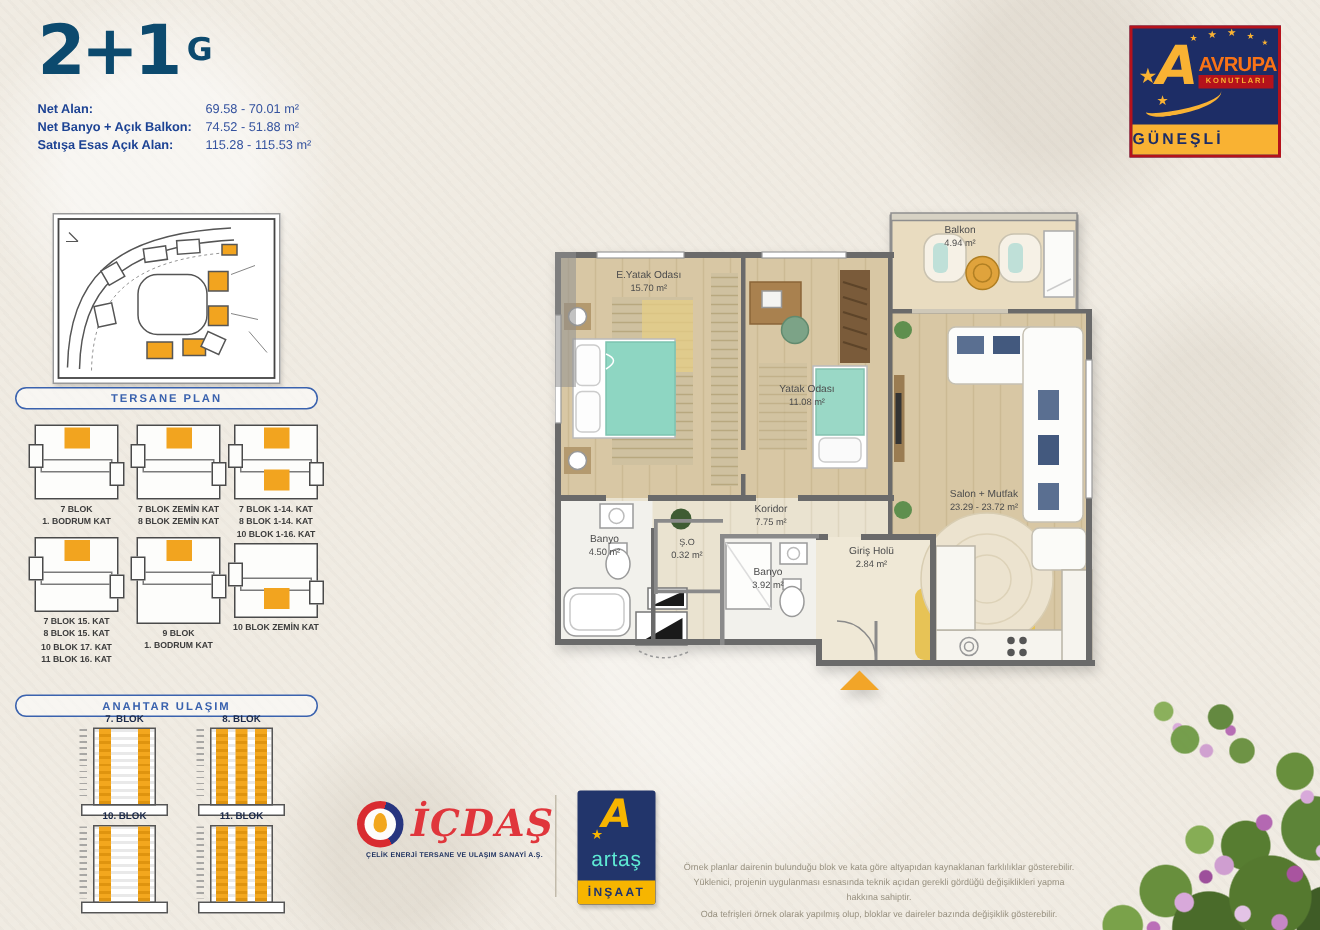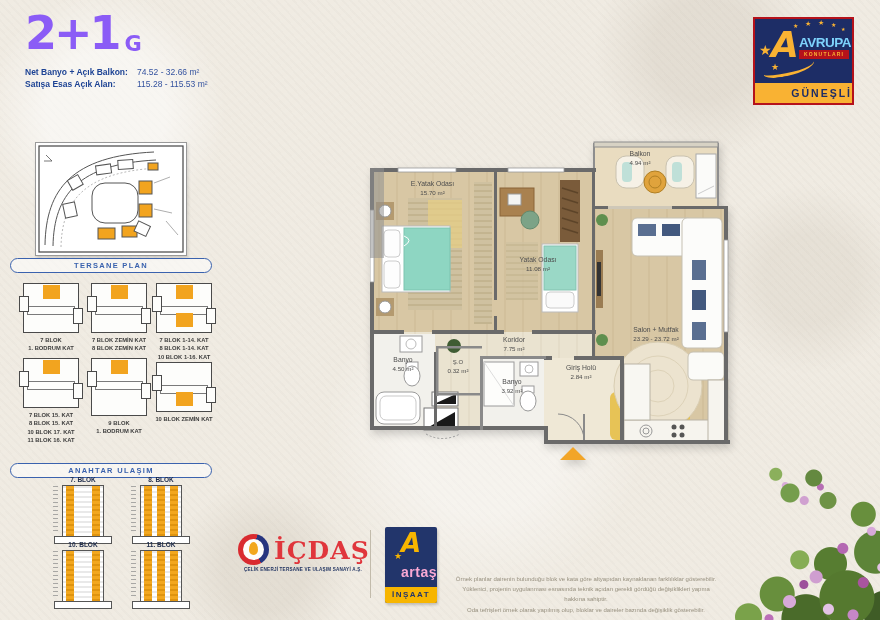--- a/index.html
+++ b/index.html
@@ -9,36 +9,36 @@
   .page::before{content:"";position:absolute;inset:0;pointer-events:none;
     background-image:
       radial-gradient(circle at 12% 18%,rgba(255,255,255,.55) 0 60px,transparent 120px),
       radial-gradient(circle at 80% 8%,rgba(190,180,165,.25) 0 50px,transparent 110px),
       radial-gradient(circle at 55% 70%,rgba(255,255,255,.4) 0 80px,transparent 160px),
       radial-gradient(circle at 30% 92%,rgba(185,175,158,.22) 0 40px,transparent 90px),
       radial-gradient(circle at 92% 45%,rgba(185,175,158,.18) 0 45px,transparent 95px),
       repeating-linear-gradient(47deg,rgba(0,0,0,.015) 0 2px,transparent 2px 6px),
       repeating-linear-gradient(-33deg,rgba(255,255,255,.03) 0 3px,transparent 3px 7px);}
   
-  .title-wrap{position:absolute;left:25px;top:10px;display:flex;align-items:flex-end;color:#8b5cf6;}
+  .title-wrap{position:absolute;left:25px;top:10px;display:flex;align-items:center;color:#0c4a6e;}
   .title-main{font-family:"DejaVu Sans",sans-serif;font-size:46px;font-weight:800;letter-spacing:-3px;line-height:1;}
   .title-variant{font-family:"DejaVu Sans",sans-serif;font-size:21px;font-weight:700;margin-left:6px;}
   .specs{position:absolute;left:25px;top:66px;width:240px;}
   .spec-row{display:flex;font-size:8.5px;line-height:12px;color:#1d4394;}
   .spec-label{width:112px;font-weight:700;}
   .spec-value{color:#35539f;}
   
   .brand{position:absolute;left:753px;top:17px;width:101px;height:88px;border:2px solid #b5121b;background:#1d2d66;box-sizing:border-box;}
   .brand-emblem{position:relative;height:64px;overflow:hidden;}
   .brand-a{position:absolute;left:16px;top:8px;font-family:"DejaVu Sans",sans-serif;font-size:36px;font-weight:800;font-style:italic;color:#f9b233;line-height:1;}
   .brand-swoosh{position:absolute;left:8px;top:40px;width:52px;height:14px;border-bottom:3px solid #f9b233;border-radius:0 0 100% 40%;transform:rotate(-8deg);}
   .star{position:absolute;color:#f9b233;line-height:1;}
-  .brand-name{position:absolute;left:44px;top:16px;font-size:13.5px;font-weight:800;color:#7dd3fc;letter-spacing:-.5px;}
+  .brand-name{position:absolute;left:44px;top:16px;font-size:13.5px;font-weight:800;color:#f97316;letter-spacing:-.5px;}
   .brand-subname-strip{position:absolute;left:44px;top:31px;width:50px;height:9px;background:#b5121b;color:#f9b233;font-size:5px;font-weight:700;letter-spacing:1.2px;text-align:center;line-height:9px;}
-  .brand-band{position:absolute;left:0;right:0;bottom:0;height:20px;background:#f9b233;color:#1d2d66;font-size:10.5px;font-weight:800;letter-spacing:2px;text-align:right;line-height:20px;}
+  .brand-band{position:absolute;left:0;right:0;bottom:0;height:20px;background:#f9b233;color:#1d2d66;font-size:10.5px;font-weight:800;letter-spacing:2px;text-align:left;line-height:20px;}
   
   .secbar{position:absolute;left:10px;width:200px;height:13px;border:1px solid #3a62ae;border-radius:8px;background:rgba(255,255,255,.55);color:#3a62ae;font-size:7.5px;font-weight:700;letter-spacing:1.3px;text-align:center;line-height:13px;}
   
   .siteplan{position:absolute;left:35px;top:142px;width:150px;height:112px;background:#fff;border:1px solid #999;box-shadow:1px 2px 3px rgba(0,0,0,.15);}
   
   .kp{position:absolute;width:66px;text-align:center;}
   .kp-d{position:relative;width:56px;height:50px;margin:0 auto;background:#fdfdfb;border:1px solid #4a4a4a;box-sizing:border-box;}
   .kp-d::before{content:"";position:absolute;left:3px;right:3px;top:22px;height:7px;border:1px solid #7a7a7a;}
   .kp-d::after{content:"";position:absolute;left:-5px;top:12px;width:8px;height:14px;border:1px solid #4a4a4a;background:#fdfdfb;}
   .kp-wing{position:absolute;right:-5px;top:24px;width:8px;height:14px;border:1px solid #4a4a4a;background:#fdfdfb;}
@@ -56,31 +56,31 @@
   .tw-base{width:56px;height:6px;margin:-1px auto 0;border:1px solid #555;background:#fff;}
   .tw-ticks{position:absolute;left:5px;top:10px;width:5px;height:48px;background:repeating-linear-gradient(180deg,#8a8a8a 0 1px,transparent 1px 4px);opacity:.7;}
   
   .plan{position:absolute;left:370px;top:140px;width:360px;height:322px;}
   .plan svg{filter:drop-shadow(2px 4px 4px rgba(0,0,0,.18));}
   .rlabel{position:absolute;text-align:center;color:#4d4d4d;font-size:6.8px;line-height:1.3;}
   .rlabel span{display:block;}
   .rlabel .small{font-size:6.2px;}
   
   .icdas{position:absolute;left:238px;top:534px;width:130px;}
-  .icdas-row{display:flex;align-items:flex-end;}
+  .icdas-row{display:flex;align-items:flex-start;font-style:italic;}
   .icdas-mark{width:31px;height:31px;border-radius:50%;background:conic-gradient(from 150deg,#d92b30 0 225deg,#27357f 225deg 360deg);position:relative;flex:0 0 auto;}
   .icdas-mark::before{content:"";position:absolute;inset:5px;border-radius:50%;background:#fdfcfa;}
   .icdas-mark::after{content:"";position:absolute;left:11px;top:8px;width:9px;height:13px;background:#f2a71d;border-radius:50% 50% 50% 50%/62% 62% 38% 38%;}
   .icdas-name{font-family:"DejaVu Serif",serif;font-size:25px;font-weight:700;color:#e0363c;letter-spacing:1px;margin-left:5px;}
   .icdas-tagline{margin-top:2px;font-size:4.6px;font-weight:700;color:#1b2f5e;letter-spacing:.2px;text-align:center;}
   .footer-divider{position:absolute;left:370px;top:530px;width:1px;height:68px;background:#c2bbab;}
   .artas{position:absolute;left:385px;top:527px;width:52px;height:76px;background:#22356b;border-radius:2px;overflow:hidden;box-shadow:1px 2px 3px rgba(0,0,0,.2);}
   .artas-a{position:absolute;left:0;right:0;top:3px;text-align:center;font-family:"DejaVu Sans",sans-serif;font-size:26px;font-weight:800;font-style:italic;color:#f7b500;line-height:1;}
   .artas-star{position:absolute;left:9px;top:24px;color:#f7b500;font-size:9px;}
-  .artas-name{position:absolute;left:0;right:0;top:37px;text-align:right;color:#f9a8d4;font-size:14px;font-weight:700;letter-spacing:.5px;}
+  .artas-name{position:absolute;left:0;right:0;top:37px;text-align:center;color:#5eead4;font-size:14px;font-weight:400;letter-spacing:.5px;}
   .artas-band{position:absolute;left:0;right:0;bottom:0;height:16px;background:#f7b500;color:#22356b;font-size:8px;font-weight:800;letter-spacing:1.5px;text-align:center;line-height:16px;}
   .disclaimer{position:absolute;left:452px;top:574px;width:268px;font-size:6px;line-height:1.7;color:#97907f;text-align:center;white-space:pre-line;}
   
   .flowers{position:absolute;right:-12px;bottom:-12px;width:205px;height:190px;pointer-events:none;
     background-image:
       radial-gradient(circle at 78% 82%,#55792f 0 27px,transparent 28px),
       radial-gradient(circle at 58% 93%,#4a6b2a 0 24px,transparent 25px),
       radial-gradient(circle at 92% 58%,#5d8438 0 21px,transparent 22px),
       radial-gradient(circle at 44% 80%,#688f3d 0 17px,transparent 18px),
       radial-gradient(circle at 70% 64%,#577d31 0 16px,transparent 17px),
@@ -114,22 +114,26 @@
 <body>
 
 <div class="page">
 
   <div class="title-wrap">
     <span class="title-main">2+1</span>
     <span class="title-variant">G</span>
   </div>
   <div class="specs">
     <div class="spec-row">
+      <span class="spec-label">Net Alan:</span>
+      <span class="spec-value">69.58 - 70.01 m²</span>
+    </div>
+    <div class="spec-row">
       <span class="spec-label">Net Banyo + Açık Balkon:</span>
-      <span class="spec-value">74.52 - 32.66 m²</span>
+      <span class="spec-value">74.52 - 51.88 m²</span>
     </div>
     <div class="spec-row">
       <span class="spec-label">Satışa Esas Açık Alan:</span>
       <span class="spec-value">115.28 - 115.53 m²</span>
     </div>
   </div>
 
   <div class="brand">
     <div class="brand-emblem">
       <span class="star" style="left:38px;top:4px;font-size:6px">★</span>

